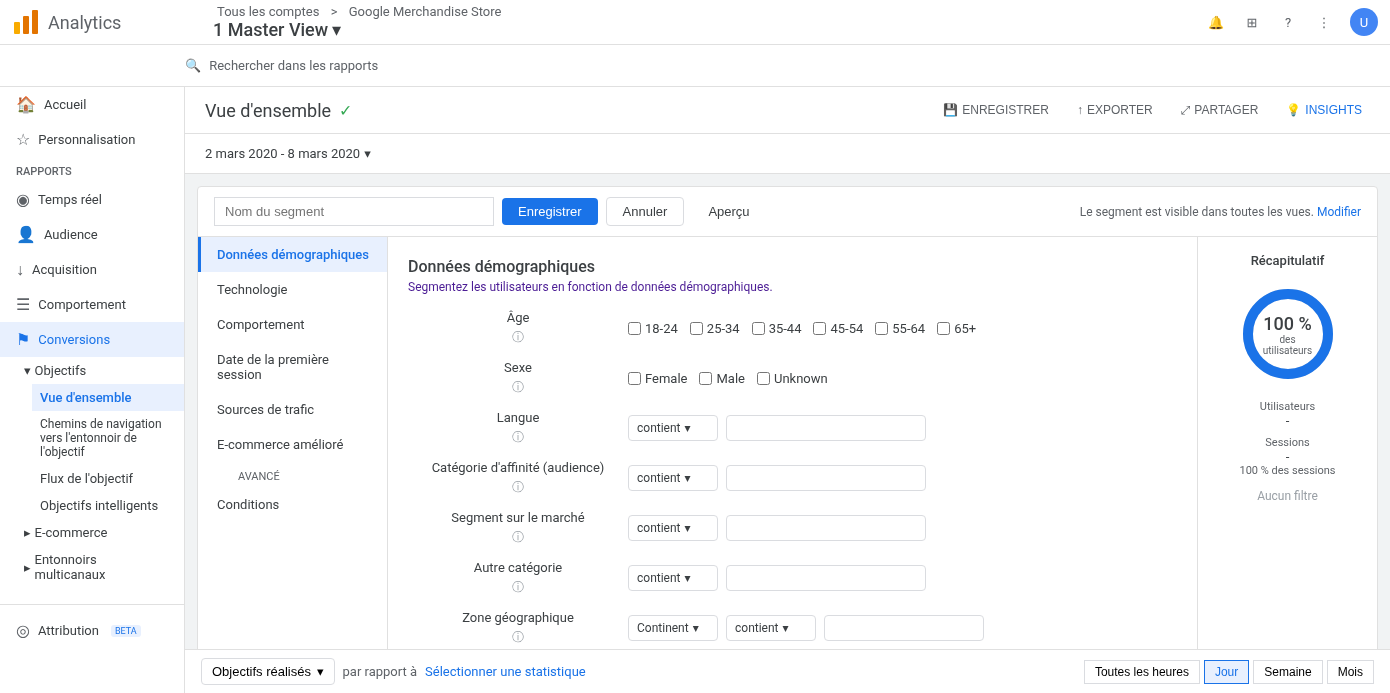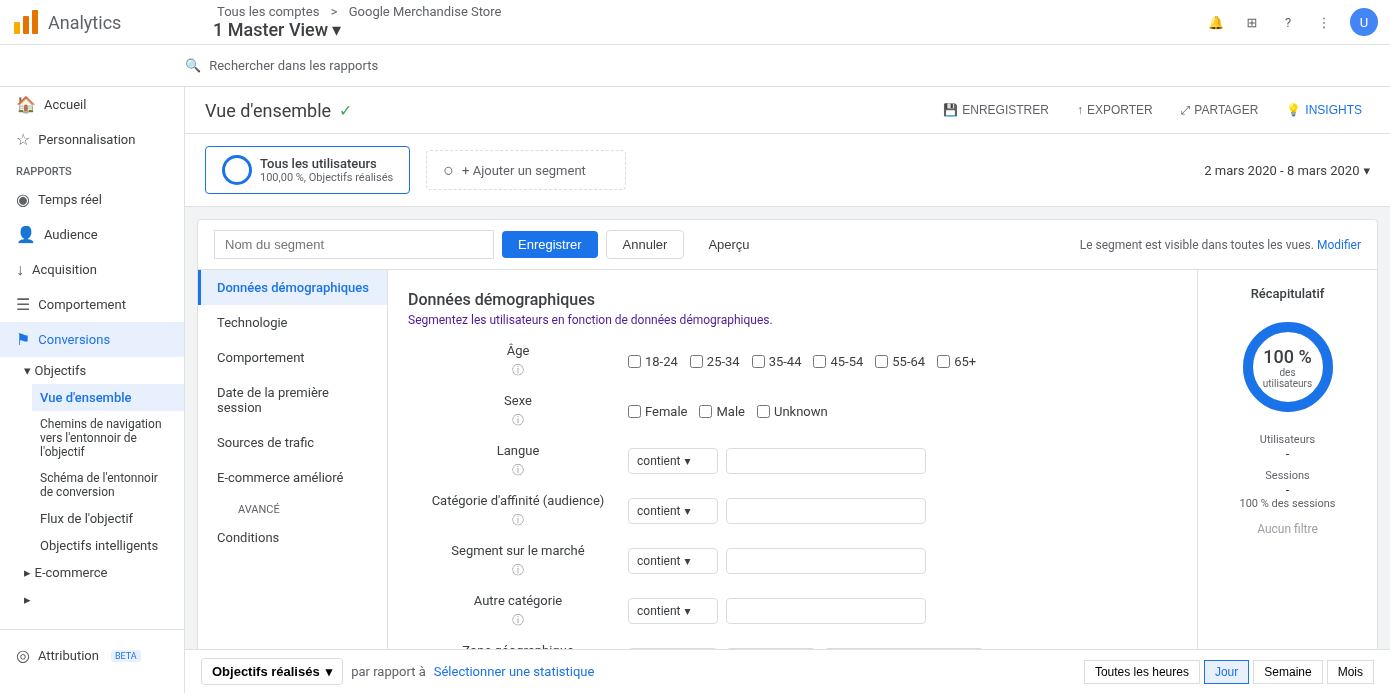--- a/index.html
+++ b/index.html
@@ -100,21 +100,21 @@
     .donut-pct { font-size: 18px; font-weight: 500; color: #3c4043; }
     .donut-sub { font-size: 10px; color: #5f6368; }
     .recap-stat { text-align: center; margin-top: 8px; }
     .recap-stat-label { font-size: 11px; color: #5f6368; }
     .recap-stat-value { font-size: 13px; color: #3c4043; }
     .recap-filter { font-size: 12px; color: #9aa0a6; margin-top: 12px; }
 
     
     .bottom-section { background: #fff; margin: 0 12px 12px; border: 1px solid #e0e0e0; border-radius: 4px; padding: 12px 16px; }
     .choice-label { font-size: 12px; color: #5f6368; margin-bottom: 8px; }
-    .select-btn { border: 1px solid #dadce0; border-radius: 4px; padding: 5px 10px; font-size: 13px; background: #fff; cursor: pointer; display: inline-flex; align-items: center; gap: 6px; font-weight: bold; }
+    .select-btn { border: 1px solid #dadce0; border-radius: 4px; padding: 5px 10px; font-size: 13px; background: #fff; cursor: pointer; display: inline-flex; align-items: center; gap: 6px; }
 
     
     .bottom-bar { background: #fff; border-top: 1px solid #e0e0e0; padding: 8px 16px; display: flex; align-items: center; justify-content: space-between; position: fixed; bottom: 0; left: 185px; right: 0; z-index: 90; }
     .bottom-bar-left { display: flex; align-items: center; gap: 8px; }
     .bottom-bar-right { display: flex; align-items: center; gap: 4px; }
     .period-btn { border: 1px solid #dadce0; padding: 4px 10px; font-size: 12px; cursor: pointer; background: #fff; }
     .period-btn.active { background: #e8f0fe; color: #1a73e8; border-color: #1a73e8; }
 
     
     ::-webkit-scrollbar { width: 6px; }
@@ -194,30 +194,30 @@
     </div>
 
     <div style="padding-left: 16px;">
       <div class="sidebar-sub-item" style="padding-left: 8px; display:flex; align-items:center; gap:4px;">
         <span>▾</span>
           <span>Objectifs</span>
       </div>
       <div style="padding-left: 16px;">
         <div class="sidebar-sub-item active" style="padding-left: 8px; background: #e8f0fe; color: #1a73e8; font-weight:500;">Vue d'ensemble</div>
         <div class="sidebar-sub-item" style="padding-left: 8px; font-size:12px;">Chemins de navigation vers l'entonnoir de l'objectif</div>
-        <div class="sidebar-sub-item" style="padding-left: 8px; font-size:12px;">Schéma de l'entonnoir de conversion</div>
         <div class="sidebar-sub-item" style="padding-left: 8px;">Flux de l'objectif</div>
         <div class="sidebar-sub-item" style="padding-left: 8px;">Objectifs intelligents</div>
       </div>
       <div class="sidebar-sub-item" style="padding-left: 8px; display:flex; align-items:center; gap:4px;">
         <span>▸</span>
           <span>E-commerce</span>
       </div>
       <div class="sidebar-sub-item" style="padding-left: 8px; display:flex; align-items:center; gap:4px;">
         <span>▸</span>
+          <span>Entonnoirs multicanaux</span>
       </div>
     </div>
 
     <div style="margin-top: 16px; border-top: 1px solid #e0e0e0; padding-top: 8px;">
       <div class="sidebar-item">
         <span class="icon">◎</span>
         <span>Attribution</span>
         <span style="font-size:9px; background:#e8f0fe; color:#1a73e8; padding:1px 4px; border-radius:3px; margin-left:4px;">BETA</span>
       </div>
 
@@ -246,33 +246,20 @@
           <span>PARTAGER</span>
         </button>
         <button class="btn-insights">
           <span>💡</span>
           <span>INSIGHTS</span>
         </button>
       </div>
     </div>
 
     <div class="segment-bar">
-      <div style="display:flex; align-items:center; gap: 16px; flex: 1;">
-        <div class="segment-item">
-          <div class="segment-circle"></div>
-          <div>
-            <div style="font-size:13px; font-weight:500;">Tous les utilisateurs</div>
-            <div style="font-size:11px; color:#5f6368;">100,00 %, Objectifs réalisés</div>
-          </div>
-        </div>
-        <div class="segment-add">
-          <span style="color:#5f6368; font-size:18px;">○</span>
-          <span>+ Ajouter un segment</span>
-        </div>
-      </div>
       <div class="date-picker">
         <span>2 mars 2020 - 8 mars 2020</span>
         <span>▾</span>
       </div>
     </div>
 
     <div class="segment-editor">
 
       <div class="segment-editor-header">
         <input class="segment-name-input" type="text" placeholder="Nom du segment" style="">

